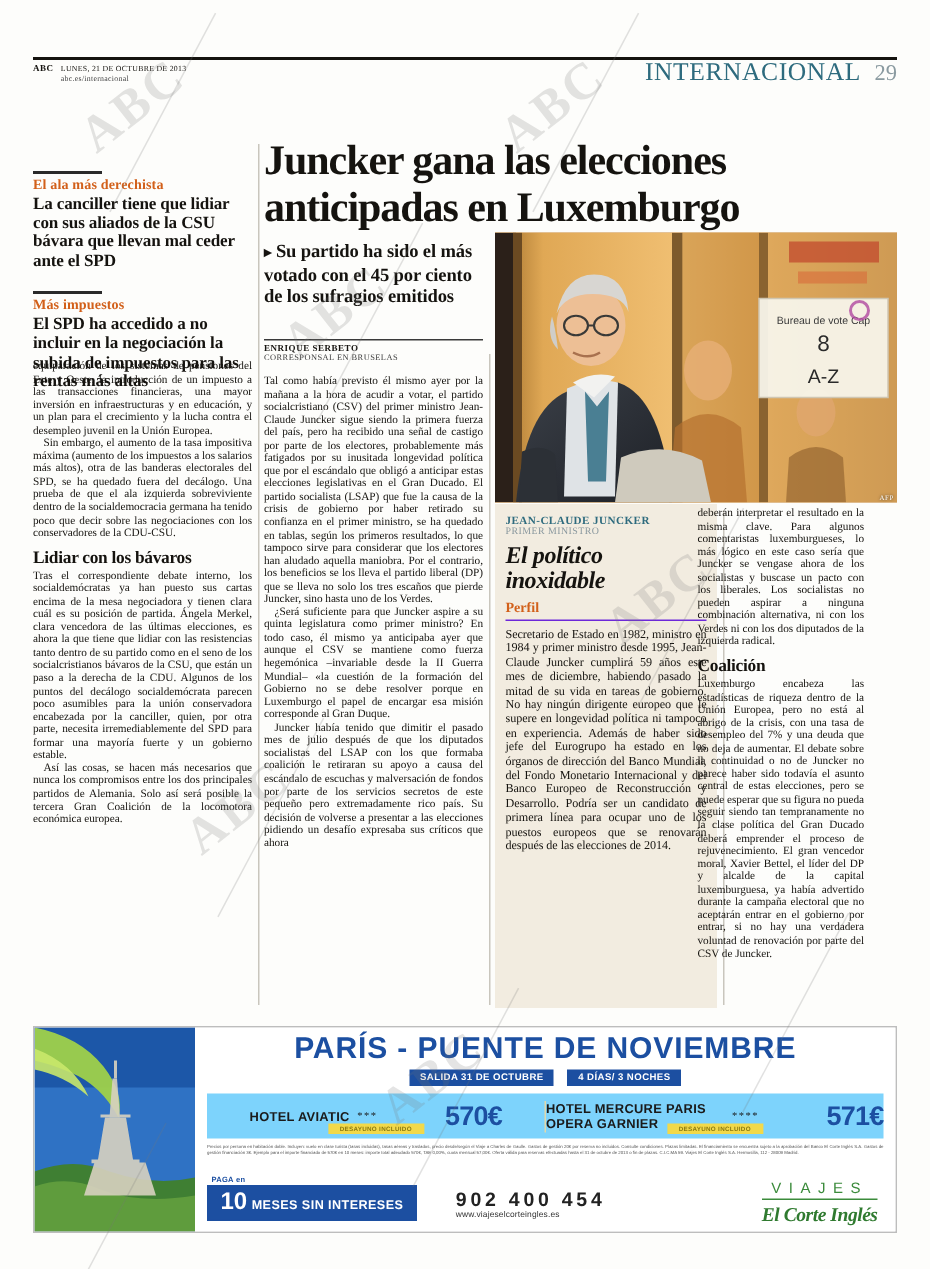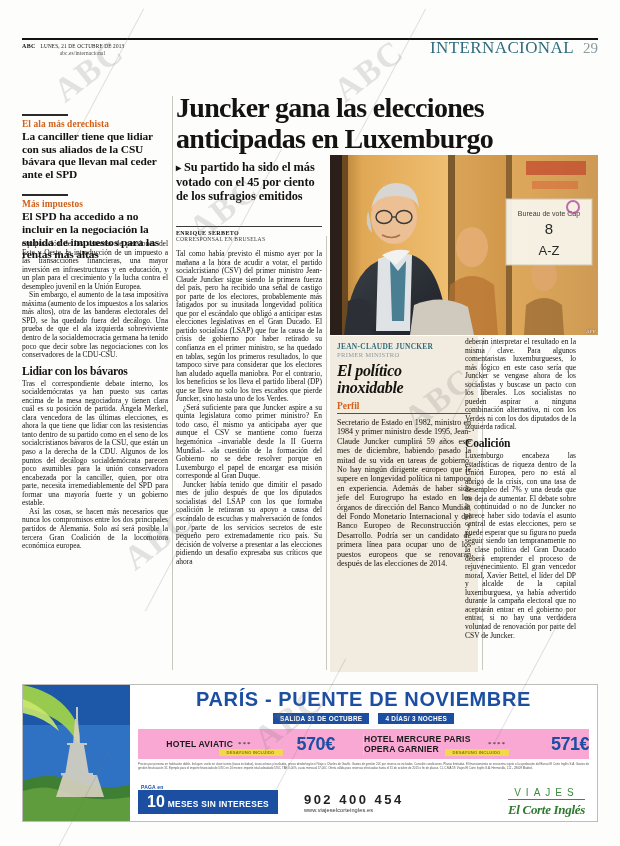--- a/index.html
+++ b/index.html
@@ -30,21 +30,20 @@
   .wm.slash{
     width:1px;height:150px;
     background:rgba(120,120,120,0.22);
     transform:rotate(28deg);
     font-size:0;
   }
   
   .masthead{
     position:absolute;left:22px;right:22px;top:38px;height:22px;
     border-top:2px solid #15130f;
-    text-align:center;
   }
   .mh-left{
     position:absolute;left:0;top:3px;
     display:flex;align-items:flex-start;gap:5px;
   }
   .mh-abc{
     font-weight:700;font-size:6px;letter-spacing:.3px;
     font-family:"Liberation Serif",serif;
   }
   .mh-meta{font-size:5.2px;line-height:7px;letter-spacing:.2px;}
@@ -161,21 +160,21 @@
     position:absolute;left:0;right:0;top:28px;
     display:flex;justify-content:center;gap:9px;
   }
   .pill{
     background:#1c4fa1;color:#fff;font-size:6.4px;font-weight:700;
     padding:2px 7px;letter-spacing:.3px;
     font-family:"Liberation Sans",sans-serif;
   }
   .ad-hotels{
     position:absolute;left:8px;right:8px;top:44px;height:30px;
-    background:#f9a8d4;display:flex;align-items:center;
+    background:#7dd3fc;display:flex;align-items:center;
   }
   .hotel{flex:1;display:flex;align-items:center;justify-content:center;gap:5px;position:relative;}
   .hotel + .hotel{border-left:1px solid #e0d9ad;}
   .h-name{
     font-family:"Liberation Sans",sans-serif;font-weight:700;font-size:8.6px;
     letter-spacing:.2px;color:#1a1a1a;
   }
   .h-stars{font-size:7px;letter-spacing:1px;color:#1a1a1a;}
   .h-price{
     font-family:"Liberation Sans",sans-serif;font-weight:700;font-size:18px;

